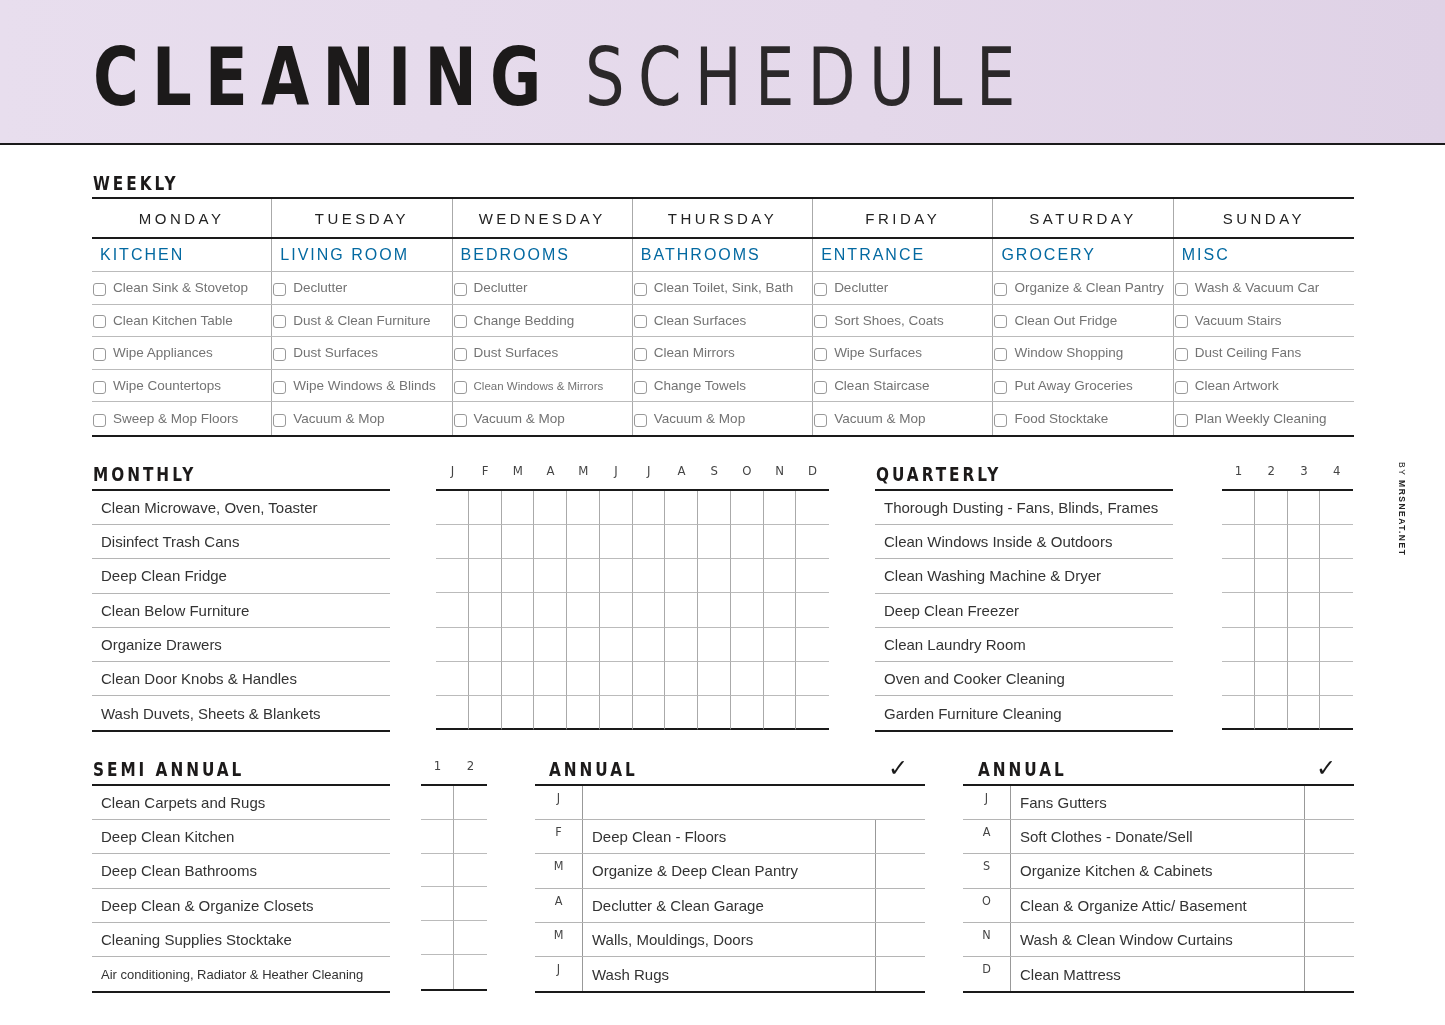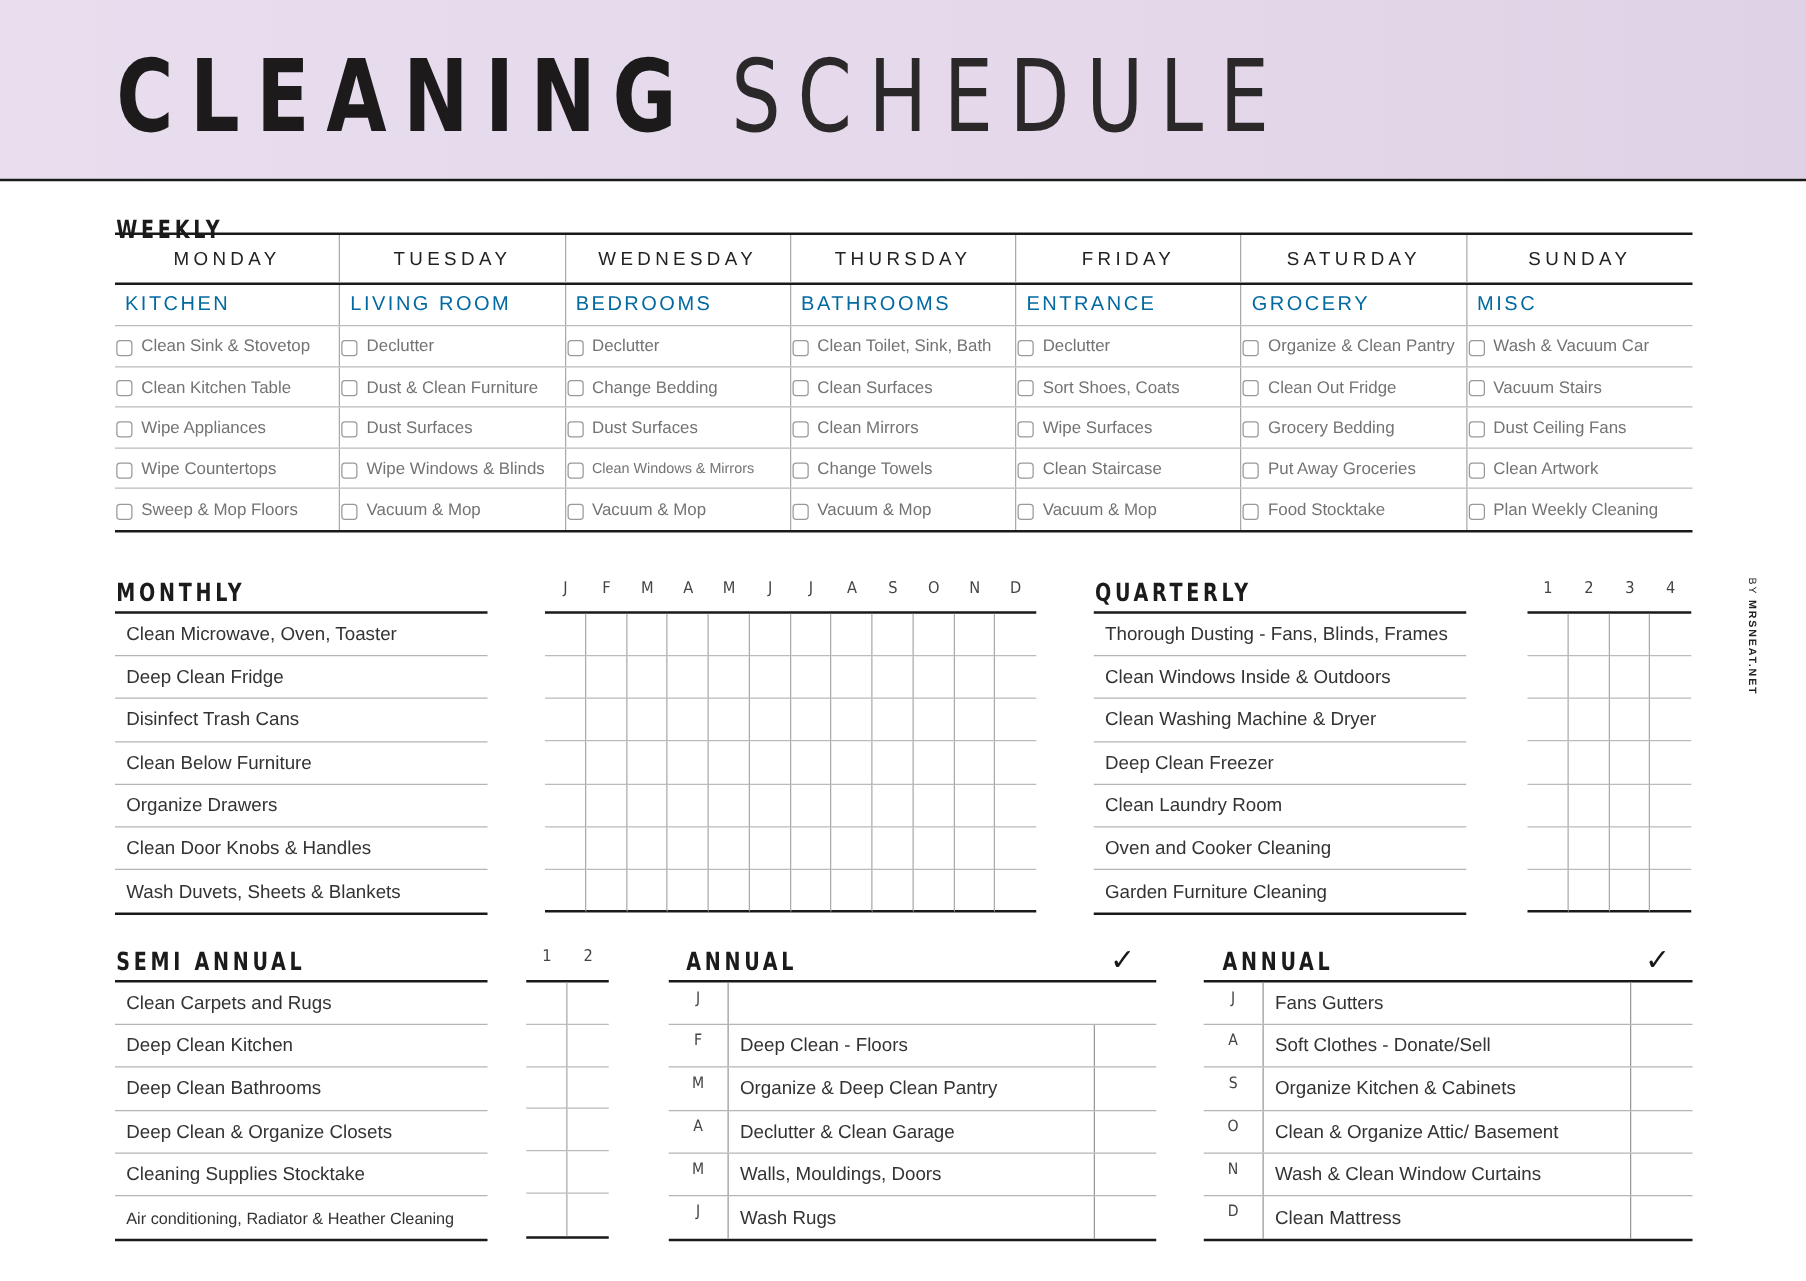--- a/index.html
+++ b/index.html
@@ -14,21 +14,21 @@
   .title { position: absolute; left: 93px; top: 38px; font-size: 80px; line-height: 80px; letter-spacing: 17px; white-space: nowrap; transform: scaleX(0.78); transform-origin: left top; }
   .title .bold { font-family: "DejaVu Sans", sans-serif; font-weight: bold; color: #1c1a1a; }
   .title .thin { font-family: "DejaVu Sans", sans-serif; font-weight: normal; color: #1c1a1a; -webkit-text-stroke: 0px; font-size: 80px; opacity: 0.92; }
 
   .section-title {
     position: absolute; font-family: "DejaVu Sans Condensed", "DejaVu Sans", sans-serif; font-weight: bold;
     font-size: 20px; letter-spacing: 3.5px; color: #1c1a1a; transform: scaleX(0.85); transform-origin: left bottom;
   }
 
   
-  .weekly { position: absolute; left: 92px; top: 186px; width: 1262px; border-top: 2.5px solid #1a1a1a; border-bottom: 2.5px solid #1a1a1a; }
+  .weekly { position: absolute; left: 92px; top: 197px; width: 1262px; border-top: 2.5px solid #1a1a1a; border-bottom: 2.5px solid #1a1a1a; }
   .weekly .days, .weekly .rooms, .weekly .task-row { display: flex; }
   .weekly .days { height: 40px; border-bottom: 2.5px solid #1a1a1a; }
   .weekly .day { width: 180.3px; border-right: 1px solid #aaa; display:flex; align-items:center; justify-content:center; font-size: 15px; letter-spacing: 3.5px; color:#222; }
   .weekly .day:last-child, .weekly .room:last-child, .weekly .cell:last-child { border-right: none; }
   .weekly .rooms { height: 33px; border-bottom: 1.5px solid #bbb; }
   .weekly .room { width: 180.3px; border-right: 1px solid #aaa; display:flex; align-items:center; padding-left: 8px; font-size: 16px; letter-spacing: 2px; color:#0369a1; }
   .weekly .task-row { height: 32.6px; border-bottom: 1px solid #bbb; }
   .weekly .task-row:last-child { border-bottom: none; }
   .weekly .cell { width: 180.3px; border-right: 1px solid #aaa; display:flex; align-items:center; padding-left: 1px; font-size: 13.5px; color:#737373; white-space: nowrap; overflow: hidden; }
   .checkbox { width: 13px; height: 13px; border: 1px solid #999; border-radius: 3px; margin: 0 7px 0 0; flex-shrink: 0; margin-top: 3px; }
@@ -166,21 +166,21 @@
         <div class="cell">
           <span class="checkbox"></span>
           <span>Clean Mirrors</span>
         </div>
         <div class="cell">
           <span class="checkbox"></span>
           <span>Wipe Surfaces</span>
         </div>
         <div class="cell">
           <span class="checkbox"></span>
-          <span>Grocery Bedding</span>
+          <span>Window Shopping</span>
         </div>
         <div class="cell">
           <span class="checkbox"></span>
           <span>Dust Ceiling Fans</span>
         </div>
       </div>
       <div class="task-row">
         <div class="cell">
           <span class="checkbox"></span>
           <span>Wipe Countertops</span>
@@ -239,22 +239,22 @@
           <span class="checkbox"></span>
           <span>Plan Weekly Cleaning</span>
         </div>
       </div>
     </div>
 </div>
 
 <div class="section-title" style="left:93px; top:462px;">MONTHLY</div>
 <div class="list" id="monthly-list" style="left:92px; top:489px; width:298px;">
     <div class="row">Clean Microwave, Oven, Toaster</div>
+    <div class="row">Disinfect Trash Cans</div>
     <div class="row">Deep Clean Fridge</div>
-    <div class="row">Disinfect Trash Cans</div>
     <div class="row">Clean Below Furniture</div>
     <div class="row">Organize Drawers</div>
     <div class="row">Clean Door Knobs &amp; Handles</div>
     <div class="row">Wash Duvets, Sheets &amp; Blankets</div>
   </div>
 <div class="grid-labels" id="monthly-labels" style="left:436px; top:463px; width:393px;">
     <span style="width: 8.33333%;">J</span>
     <span style="width: 8.33333%;">F</span>
     <span style="width: 8.33333%;">M</span>
     <span style="width: 8.33333%;">A</span>

